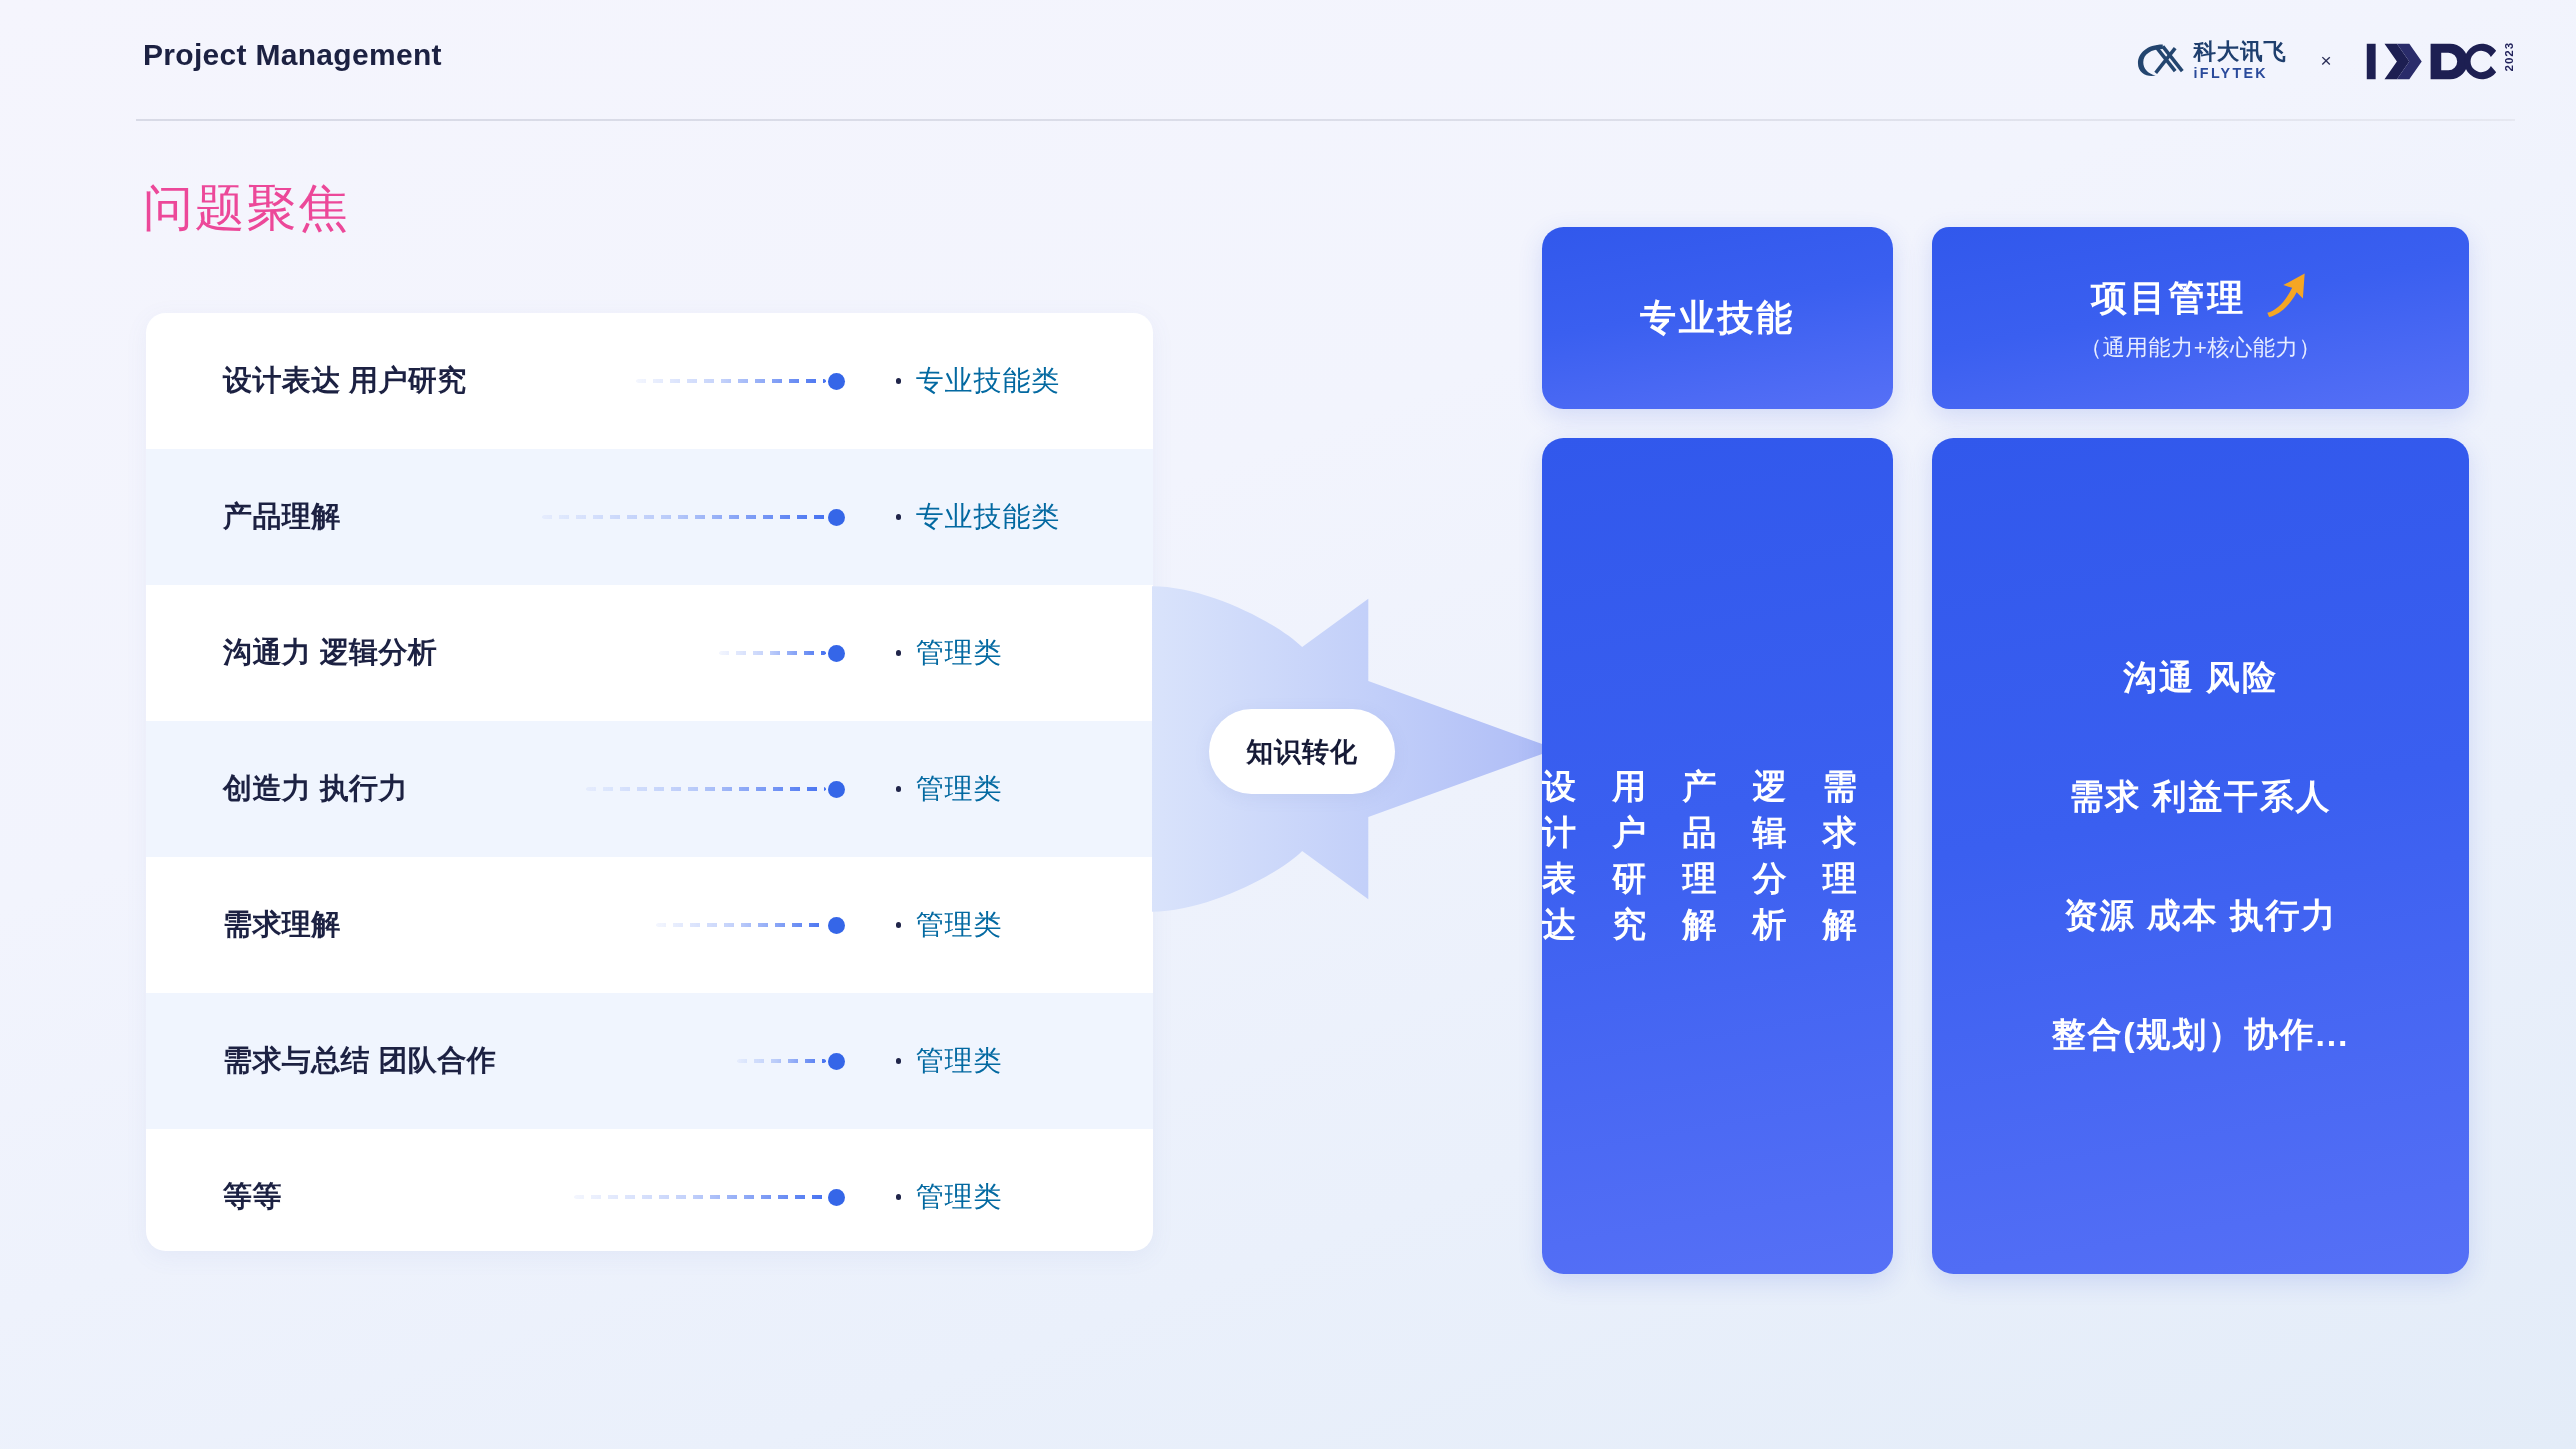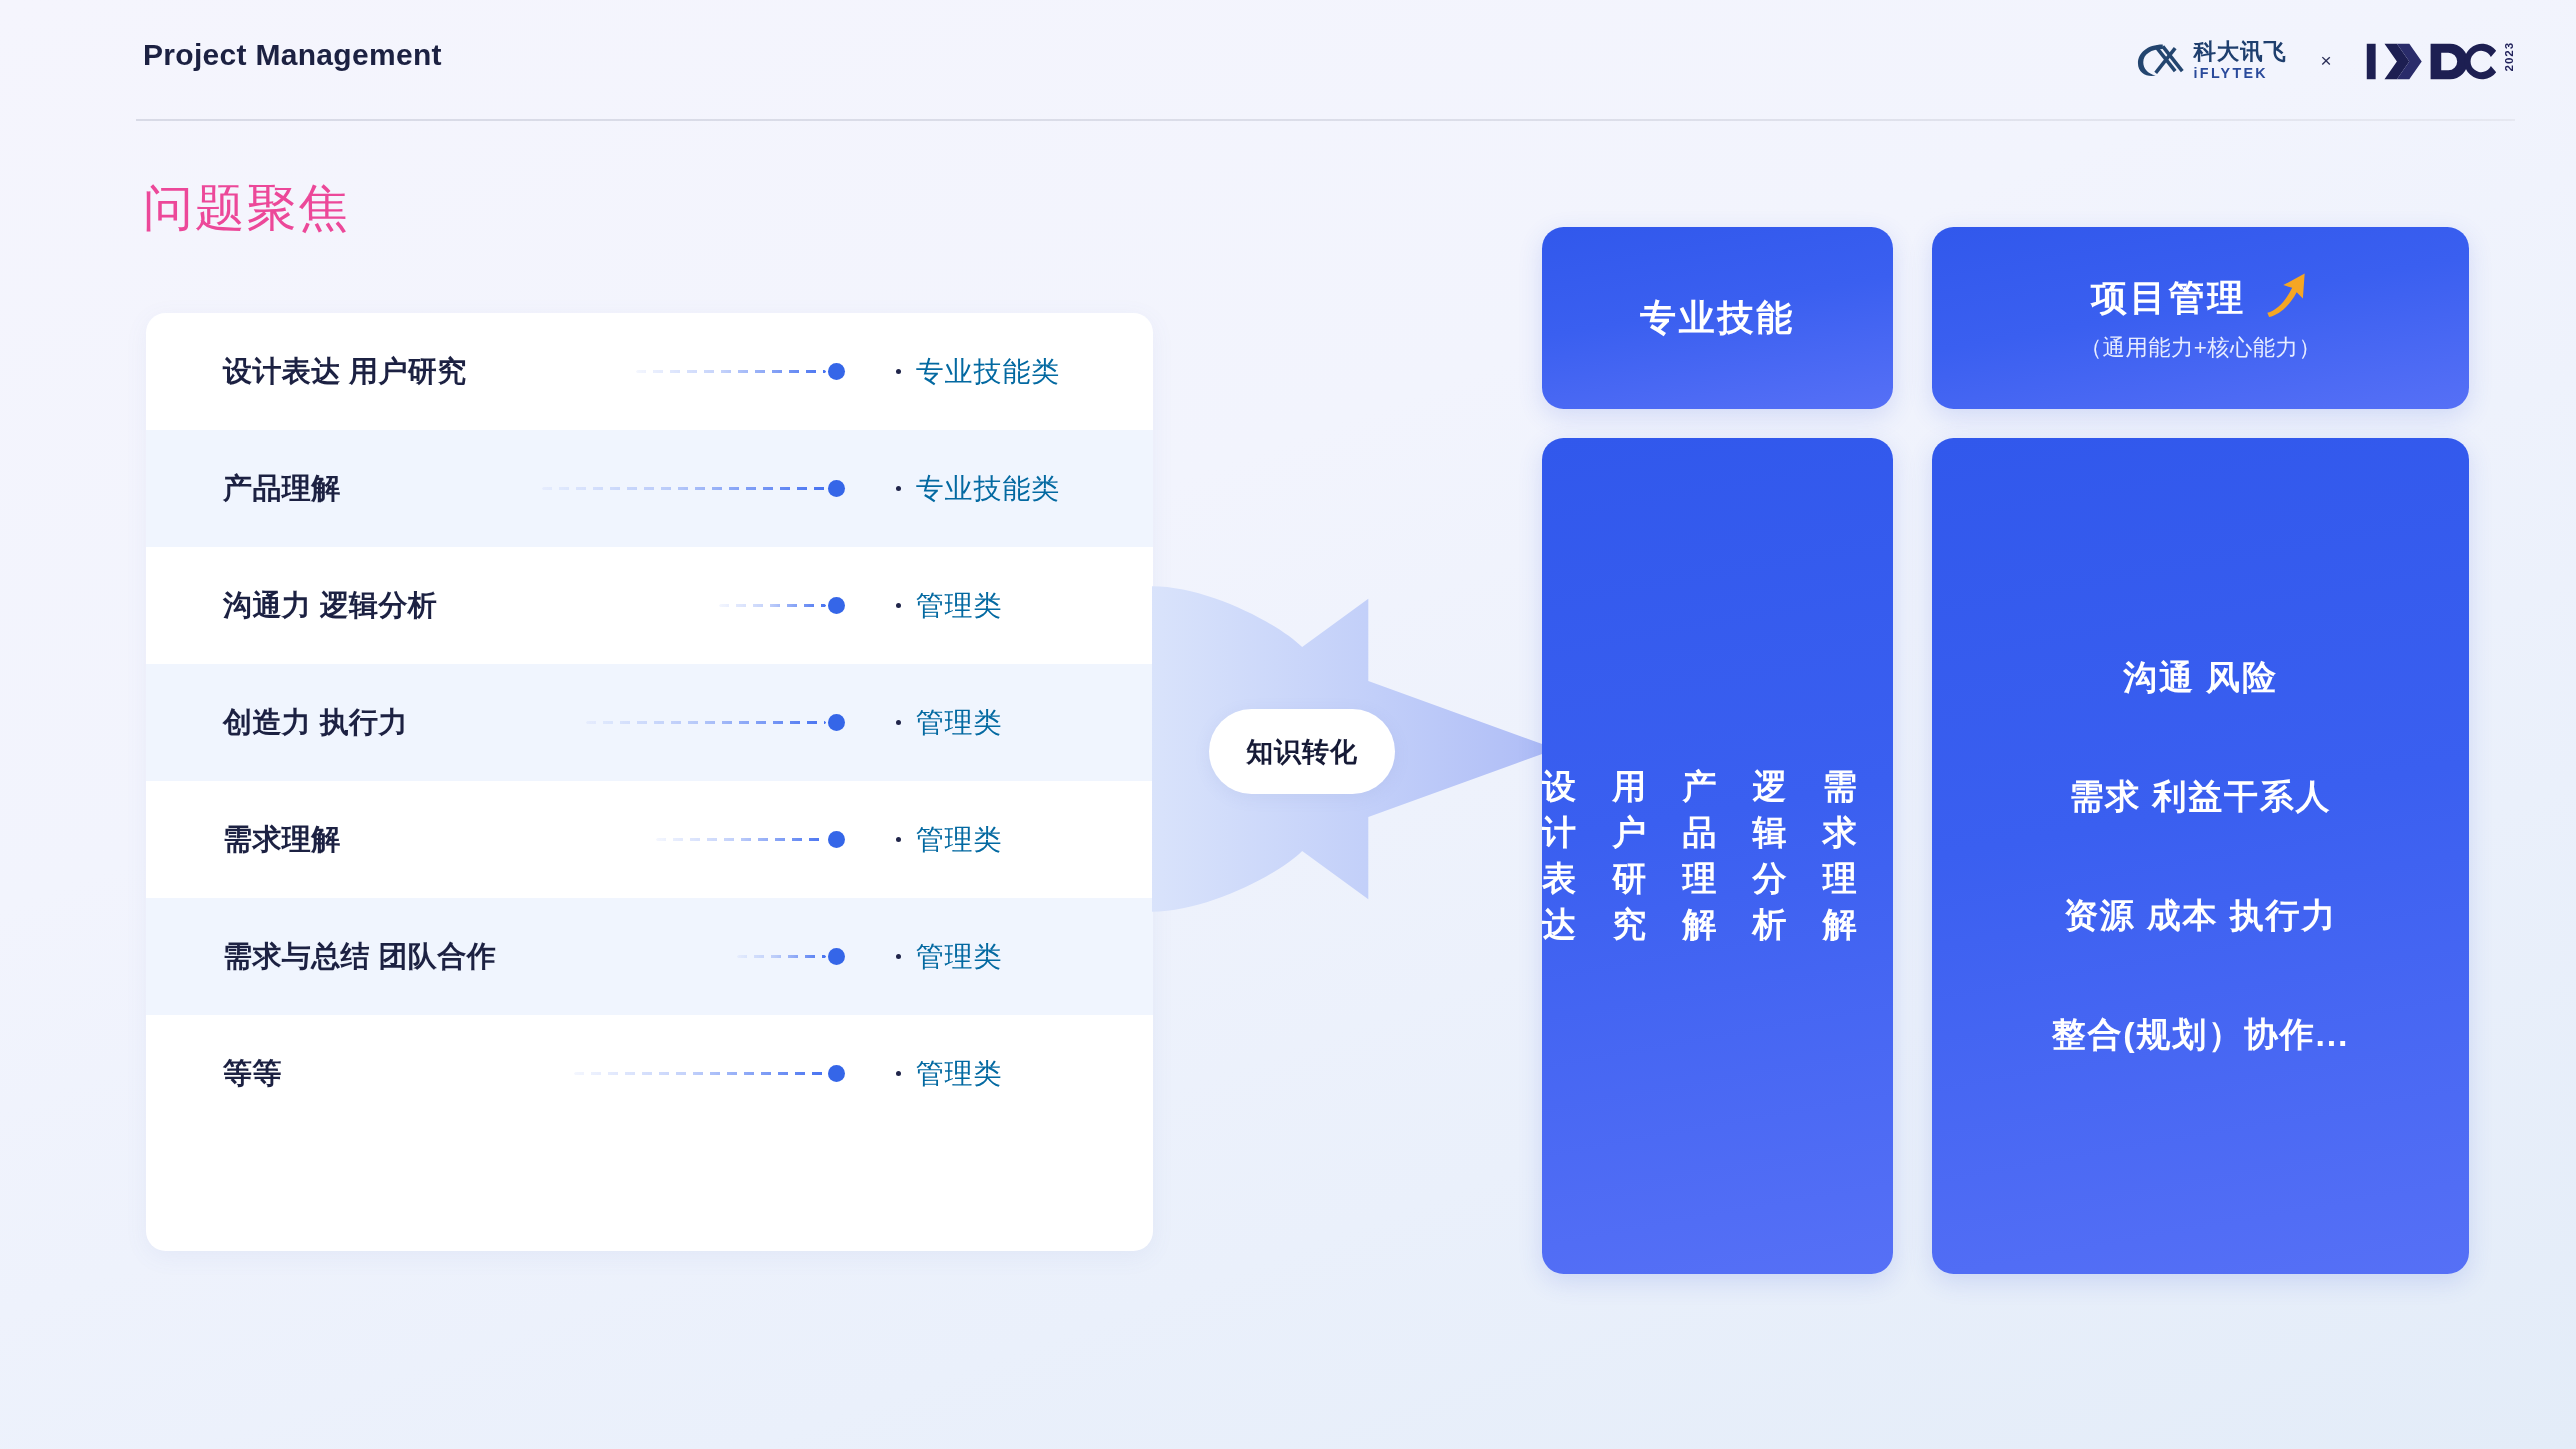--- a/index.html
+++ b/index.html
@@ -51,21 +51,21 @@
   }
 
   
   .list-card{
     position:absolute; left:146px; top:313px;
     width:1007px; height:938px;
     background:#ffffff; border-radius:19.7px; overflow:hidden;
     box-shadow:0 5.4px 23px rgba(94,114,182,.07);
   }
   .list-row{
-    position:relative; height:117px; display:flex; align-items:center;
+    position:relative; height:136px; display:flex; align-items:center;
   }
   .list-row.alt{ background:#f0f5fe; }
   .row-label{
     position:absolute; left:77px;
     font-size:29px; font-weight:bold; color:#1c2142;
     letter-spacing:0.4px; white-space:nowrap;
   }
   .row-connector{
     position:absolute; right:308px; display:flex; align-items:center;
   }
@@ -107,21 +107,21 @@
   }
   .card-skills{
     left:1542px; top:227px; width:351px; height:182px;
     display:flex; align-items:center; justify-content:center;
   }
   .card-skills .card-title{
     font-size:36px; font-weight:bold; letter-spacing:2.7px;
   }
   .card-pm{
     left:1932px; top:227px; width:537px; height:182px;
-    display:flex; flex-direction:column; align-items:center; justify-content:center; gap:9px;
+    display:flex; flex-direction:column; align-items:center; justify-content:center; gap:9px;border-radius:17px;
   }
   .card-pm-titlerow{ display:flex; align-items:center; gap:16px; }
   .card-pm .card-title{ font-size:36px; font-weight:bold; letter-spacing:2.7px; }
   .card-pm .card-sub{ font-size:22.4px; letter-spacing:0.4px; color:#e8edff; }
   .growth-arrow{ width:48px; height:48px; display:block; margin-top:-9px; }
 
   .card-list{
     left:1542px; top:438px; width:351px; height:836px;
     display:flex; flex-direction:row; align-items:center;
     justify-content:center; gap:0;

